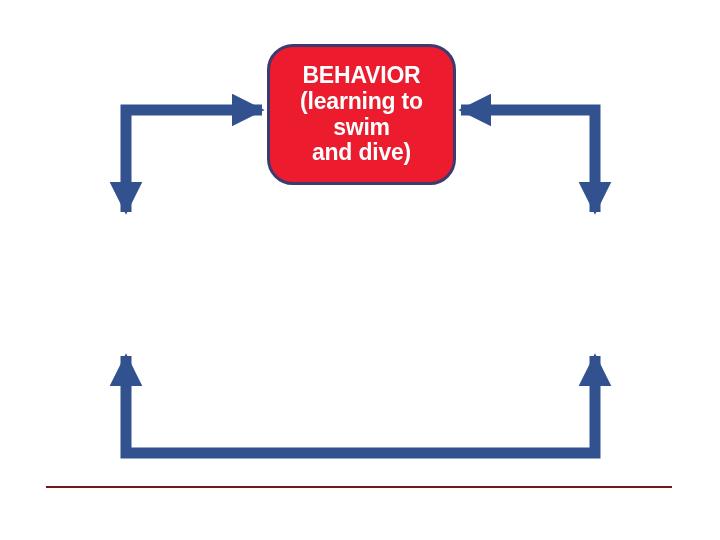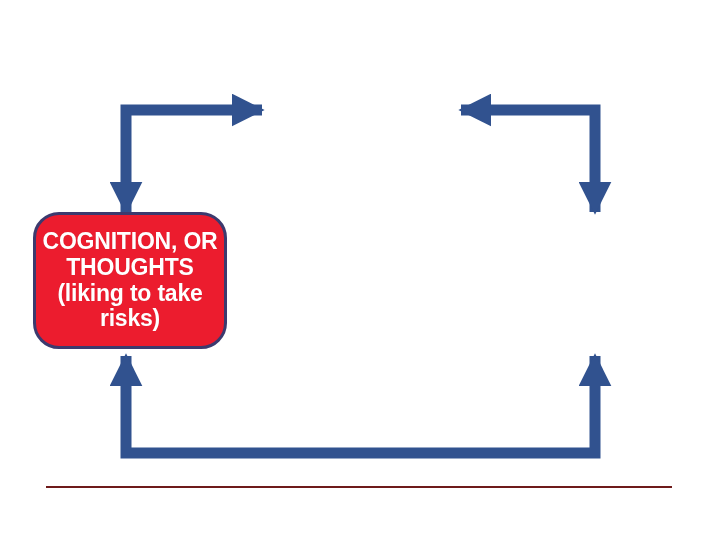--- a/index.html
+++ b/index.html
@@ -95,23 +95,23 @@
       </marker>
     </defs>
 
     <path d="M 126 212 L 126 110 L 262 110" fill="none" stroke="#31528f" stroke-width="11" stroke-linecap="butt" stroke-linejoin="miter" marker-start="url(#arrow-right)" marker-end="url(#arrow-right)"></path>
 
     <path d="M 461 110 L 595 110 L 595 212" fill="none" stroke="#31528f" stroke-width="11" stroke-linecap="butt" stroke-linejoin="miter" marker-start="url(#arrow-right)" marker-end="url(#arrow-right)"></path>
 
     <path d="M 126 356 L 126 453 L 595 453 L 595 356" fill="none" stroke="#31528f" stroke-width="11" stroke-linecap="butt" stroke-linejoin="miter" marker-start="url(#arrow-right)" marker-end="url(#arrow-right)"></path>
   </svg>
 
+  <div class="node" id="node-behavior">
+    <span class="node-label">BEHAVIOR
+(learning to swim
+and dive)</span>
+  </div>
 
-  <div class="node" id="node-cognition">
-    <span class="node-label">COGNITION, OR
-THOUGHTS
-(liking to take risks)</span>
-  </div>
 
 
   <div id="divider-rule"></div>
 
 </div>
 
 </body></html>

